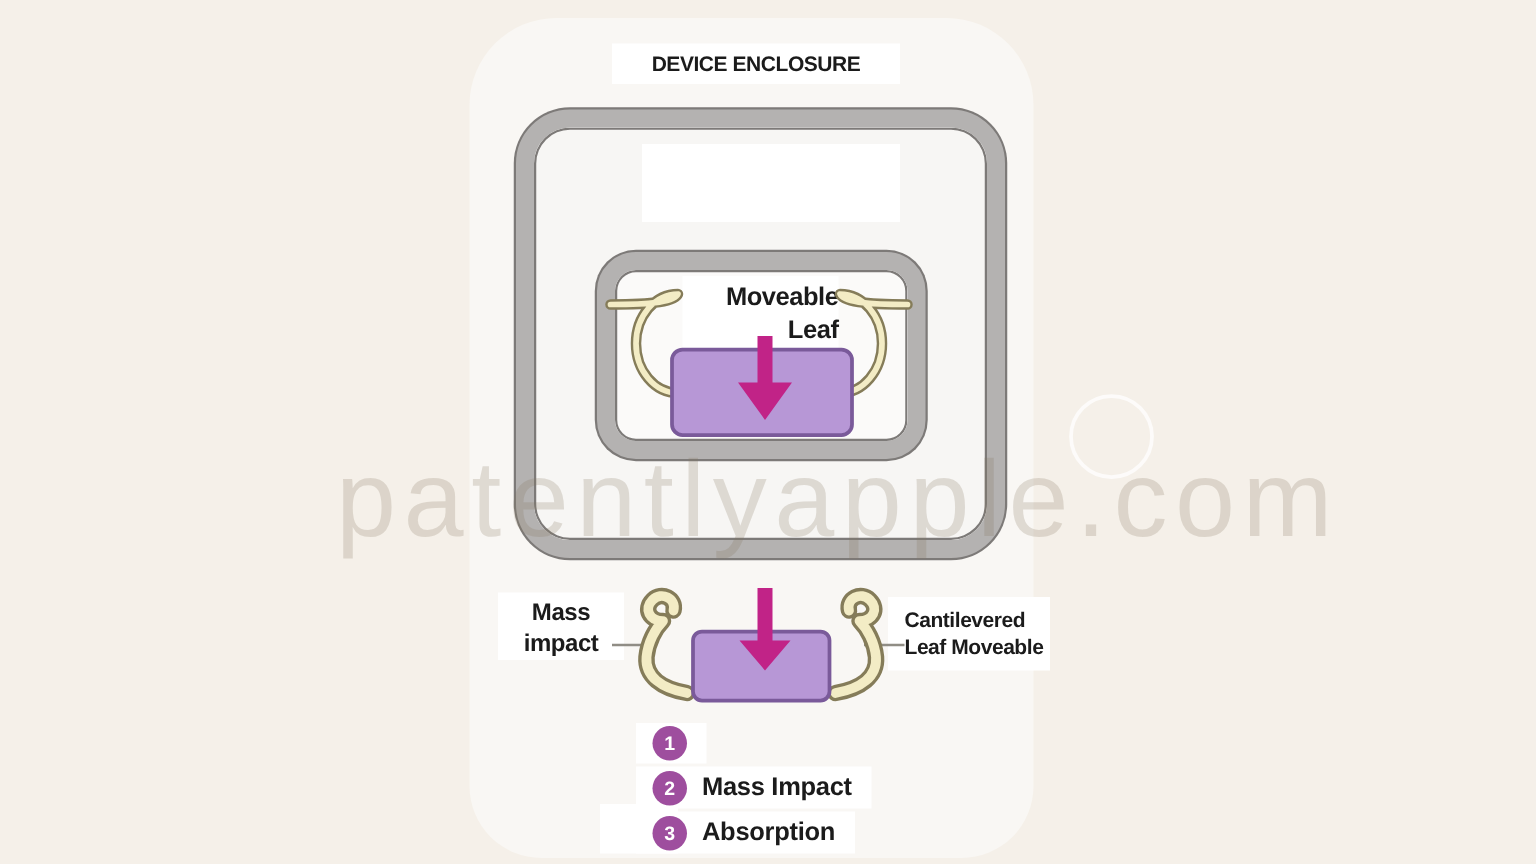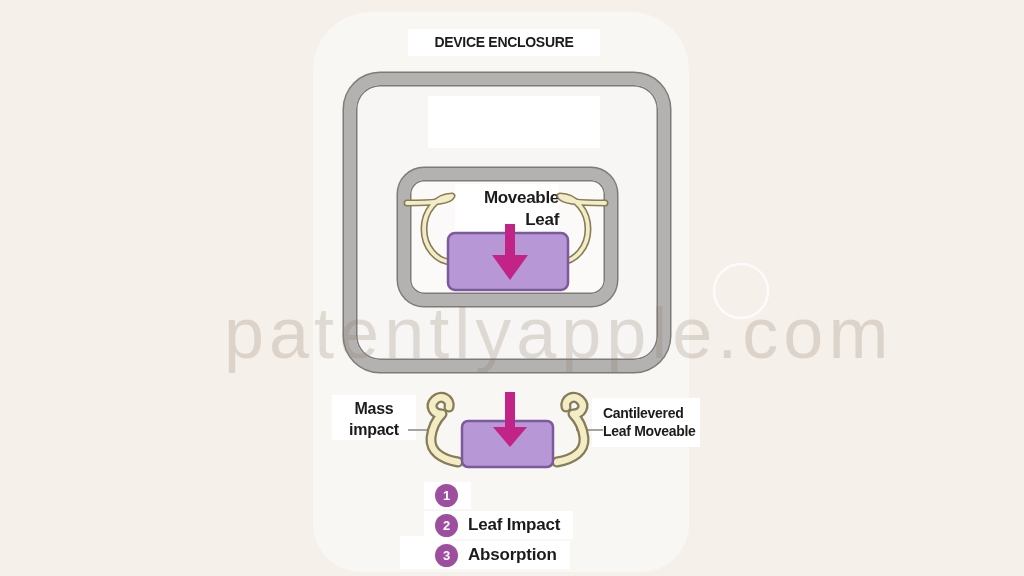--- a/index.html
+++ b/index.html
@@ -172,21 +172,21 @@
 </svg>
 
 <div id="legend-patch" class="abs"></div>
 
 <div id="legend" class="abs">
   <div class="legend-row">
     <span class="legend-badge">1</span>
   </div>
   <div class="legend-row">
     <span class="legend-badge">2</span>
-    <span class="legend-label">Leaf Impact</span>
+    <span class="legend-label">Mass Impact</span>
   </div>
   <div class="legend-row">
     <span class="legend-badge">3</span>
     <span class="legend-label">Absorption</span>
   </div>
 </div>
 
 <div id="watermark" class="abs">patentlyapple.com</div>
 
 </body></html>

